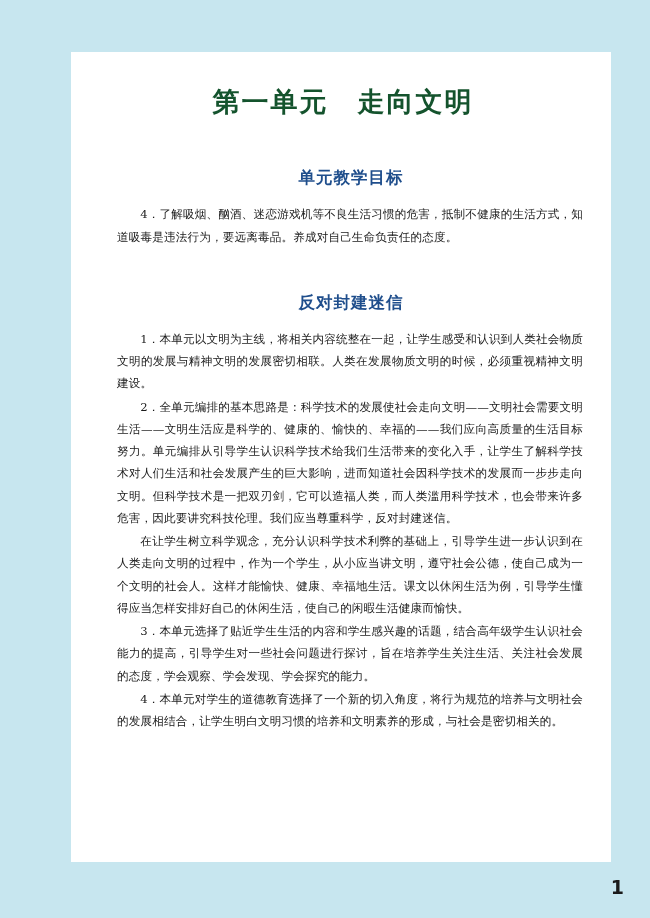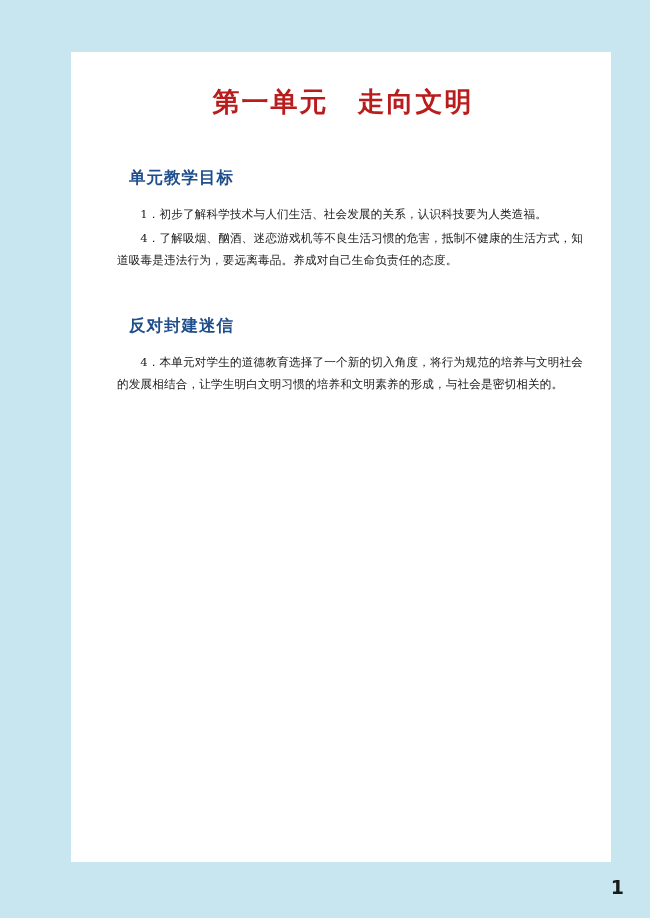--- a/index.html
+++ b/index.html
@@ -28,39 +28,40 @@
 
   #content-area {
     position: absolute;
     left: 30px;
     top: 0px;
     width: 484px;
   }
 
   .unit-title {
     text-align: center;
-    color: #b91c1c;
+    color: #14532d;
     font-family: "DejaVu Serif", "Liberation Serif", serif;
     font-weight: bold;
     font-size: 27px;
     letter-spacing: 2px;
     margin-top: 34px;
     margin-bottom: 0;
     white-space: pre;
     line-height: 1.2;
   }
 
   .section-heading {
     color: #1f4e8c;
     font-family: "DejaVu Sans", "Liberation Sans", sans-serif;
     font-weight: bold;
     font-size: 16.5px;
     letter-spacing: 1px;
     margin: 12px;
     padding-left: 16px;
+    text-align: center;
   }
 
   .sec-goals { margin-top: 49px; }
   .sec-design { margin-top: 44px; }
 
   .body-block {
     padding-left: 16px;
     padding-right: 2px;
     margin-top: 14px;
   }
@@ -92,25 +93,28 @@
 </head>
 <body>
 
 <div id="page-sheet">
   <div id="content-area">
 
     <h1 class="unit-title">第一单元　走向文明</h1>
 
     <h2 class="section-heading sec-goals">单元教学目标</h2>
     <div class="body-block">
-      <p class="body-para">1．初步了解科学技术与人们生活、社会发展的关系，认识科技要为人类造福。</p>
       <p class="body-para">4．了解吸烟、酗酒、迷恋游戏机等不良生活习惯的危害，抵制不健康的生活方式，知道吸毒是违法行为，要远离毒品。养成对自己生命负责任的态度。</p>
     </div>
 
     <h2 class="section-heading sec-design">反对封建迷信</h2>
     <div class="body-block">
+      <p class="body-para">1．本单元以文明为主线，将相关内容统整在一起，让学生感受和认识到人类社会物质文明的发展与精神文明的发展密切相联。人类在发展物质文明的时候，必须重视精神文明建设。</p>
+      <p class="body-para">2．全单元编排的基本思路是：科学技术的发展使社会走向文明——文明社会需要文明生活——文明生活应是科学的、健康的、愉快的、幸福的——我们应向高质量的生活目标努力。单元编排从引导学生认识科学技术给我们生活带来的变化入手，让学生了解科学技术对人们生活和社会发展产生的巨大影响，进而知道社会因科学技术的发展而一步步走向文明。但科学技术是一把双刃剑，它可以造福人类，而人类滥用科学技术，也会带来许多危害，因此要讲究科技伦理。我们应当尊重科学，反对封建迷信。</p>
+      <p class="body-para">在让学生树立科学观念，充分认识科学技术利弊的基础上，引导学生进一步认识到在人类走向文明的过程中，作为一个学生，从小应当讲文明，遵守社会公德，使自己成为一个文明的社会人。这样才能愉快、健康、幸福地生活。课文以休闲生活为例，引导学生懂得应当怎样安排好自己的休闲生活，使自己的闲暇生活健康而愉快。</p>
+      <p class="body-para">3．本单元选择了贴近学生生活的内容和学生感兴趣的话题，结合高年级学生认识社会能力的提高，引导学生对一些社会问题进行探讨，旨在培养学生关注生活、关注社会发展的态度，学会观察、学会发现、学会探究的能力。</p>
       <p class="body-para tight">4．本单元对学生的道德教育选择了一个新的切入角度，将行为规范的培养与文明社会的发展相结合，让学生明白文明习惯的培养和文明素养的形成，与社会是密切相关的。</p>
     </div>
 
   </div>
 </div>
 
 <div id="page-number">1</div>
 
 </body></html>

